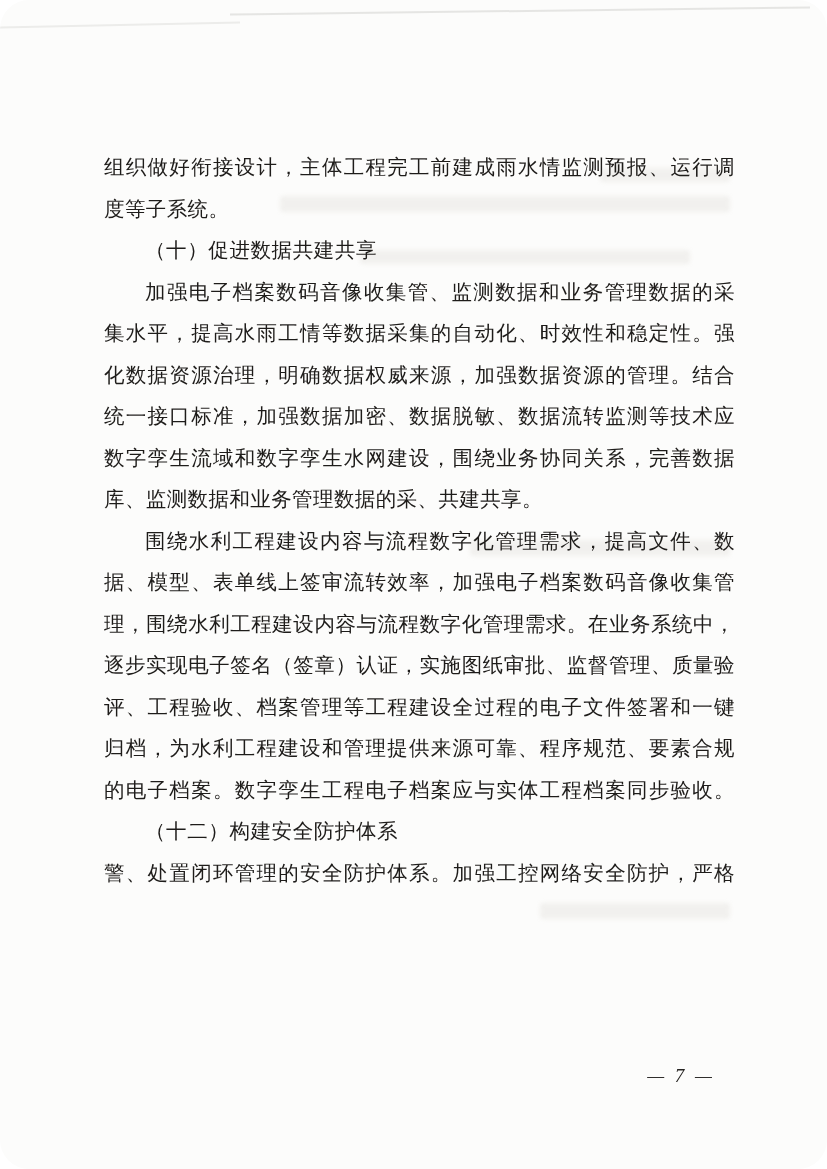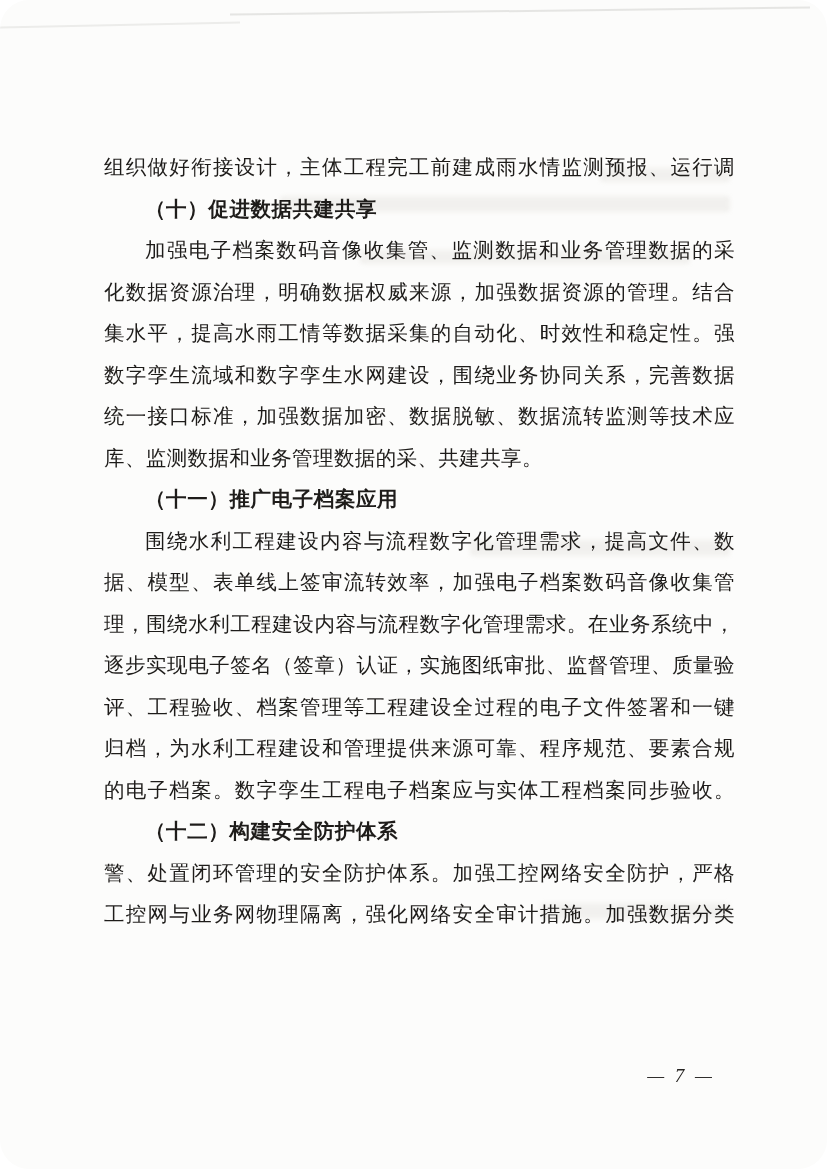--- a/index.html
+++ b/index.html
@@ -67,21 +67,21 @@
     white-space: normal;
     overflow: hidden;
   }
   .line.end {
     text-align-last: left;
   }
   .line.ind {
     text-indent: 41px;
   }
   .line.heading {
-    font-weight: 700;
+    font-weight: 400;
     text-align-last: left;
     text-indent: 41px;
     letter-spacing: 0.6px;
   }
   .page-number {
     position: absolute;
     top: 1060px;
     right: 112px;
     height: 32px;
     line-height: 32px;
@@ -101,39 +101,38 @@
   <div class="artifact top-edge-left"></div>
   <div class="artifact ghost g1"></div>
   <div class="artifact ghost g2"></div>
   <div class="artifact ghost g3"></div>
   <div class="artifact ghost g4"></div>
   <div class="artifact ghost g5"></div>
 
   <div class="content">
 
     <div class="line">组织做好衔接设计，主体工程完工前建成雨水情监测预报、运行调</div>
+    <div class="line end">度等子系统。</div>
 
     <div class="line heading">（十）促进数据共建共享</div>
     <div class="line ind">加强电子档案数码音像收集管、监测数据和业务管理数据的采</div>
+    <div class="line">集水平，提高水雨工情等数据采集的自动化、时效性和稳定性。强</div>
     <div class="line">化数据资源治理，明确数据权威来源，加强数据资源的管理。结合</div>
-    <div class="line">集水平，提高水雨工情等数据采集的自动化、时效性和稳定性。强</div>
+    <div class="line">统一接口标准，加强数据加密、数据脱敏、数据流转监测等技术应</div>
     <div class="line">数字孪生流域和数字孪生水网建设，围绕业务协同关系，完善数据</div>
-    <div class="line">统一接口标准，加强数据加密、数据脱敏、数据流转监测等技术应</div>
     <div class="line end">库、监测数据和业务管理数据的采、共建共享。</div>
 
-    <div class="line heading">（十一）推广电子档案应用</div>
     <div class="line ind">围绕水利工程建设内容与流程数字化管理需求，提高文件、数</div>
     <div class="line">据、模型、表单线上签审流转效率，加强电子档案数码音像收集管</div>
     <div class="line">理，围绕水利工程建设内容与流程数字化管理需求。在业务系统中，</div>
     <div class="line">逐步实现电子签名（签章）认证，实施图纸审批、监督管理、质量验</div>
     <div class="line">评、工程验收、档案管理等工程建设全过程的电子文件签署和一键</div>
     <div class="line">归档，为水利工程建设和管理提供来源可靠、程序规范、要素合规</div>
     <div class="line">的电子档案。数字孪生工程电子档案应与实体工程档案同步验收。</div>
 
     <div class="line heading">（十二）构建安全防护体系</div>
     <div class="line">警、处置闭环管理的安全防护体系。加强工控网络安全防护，严格</div>
-    <div class="line">工控网与业务网物理隔离，强化网络安全审计措施。加强数据分类</div>
 
   </div>
 
   <div class="page-number">— 7 —</div>
 
 </div>
 
 </body></html>

